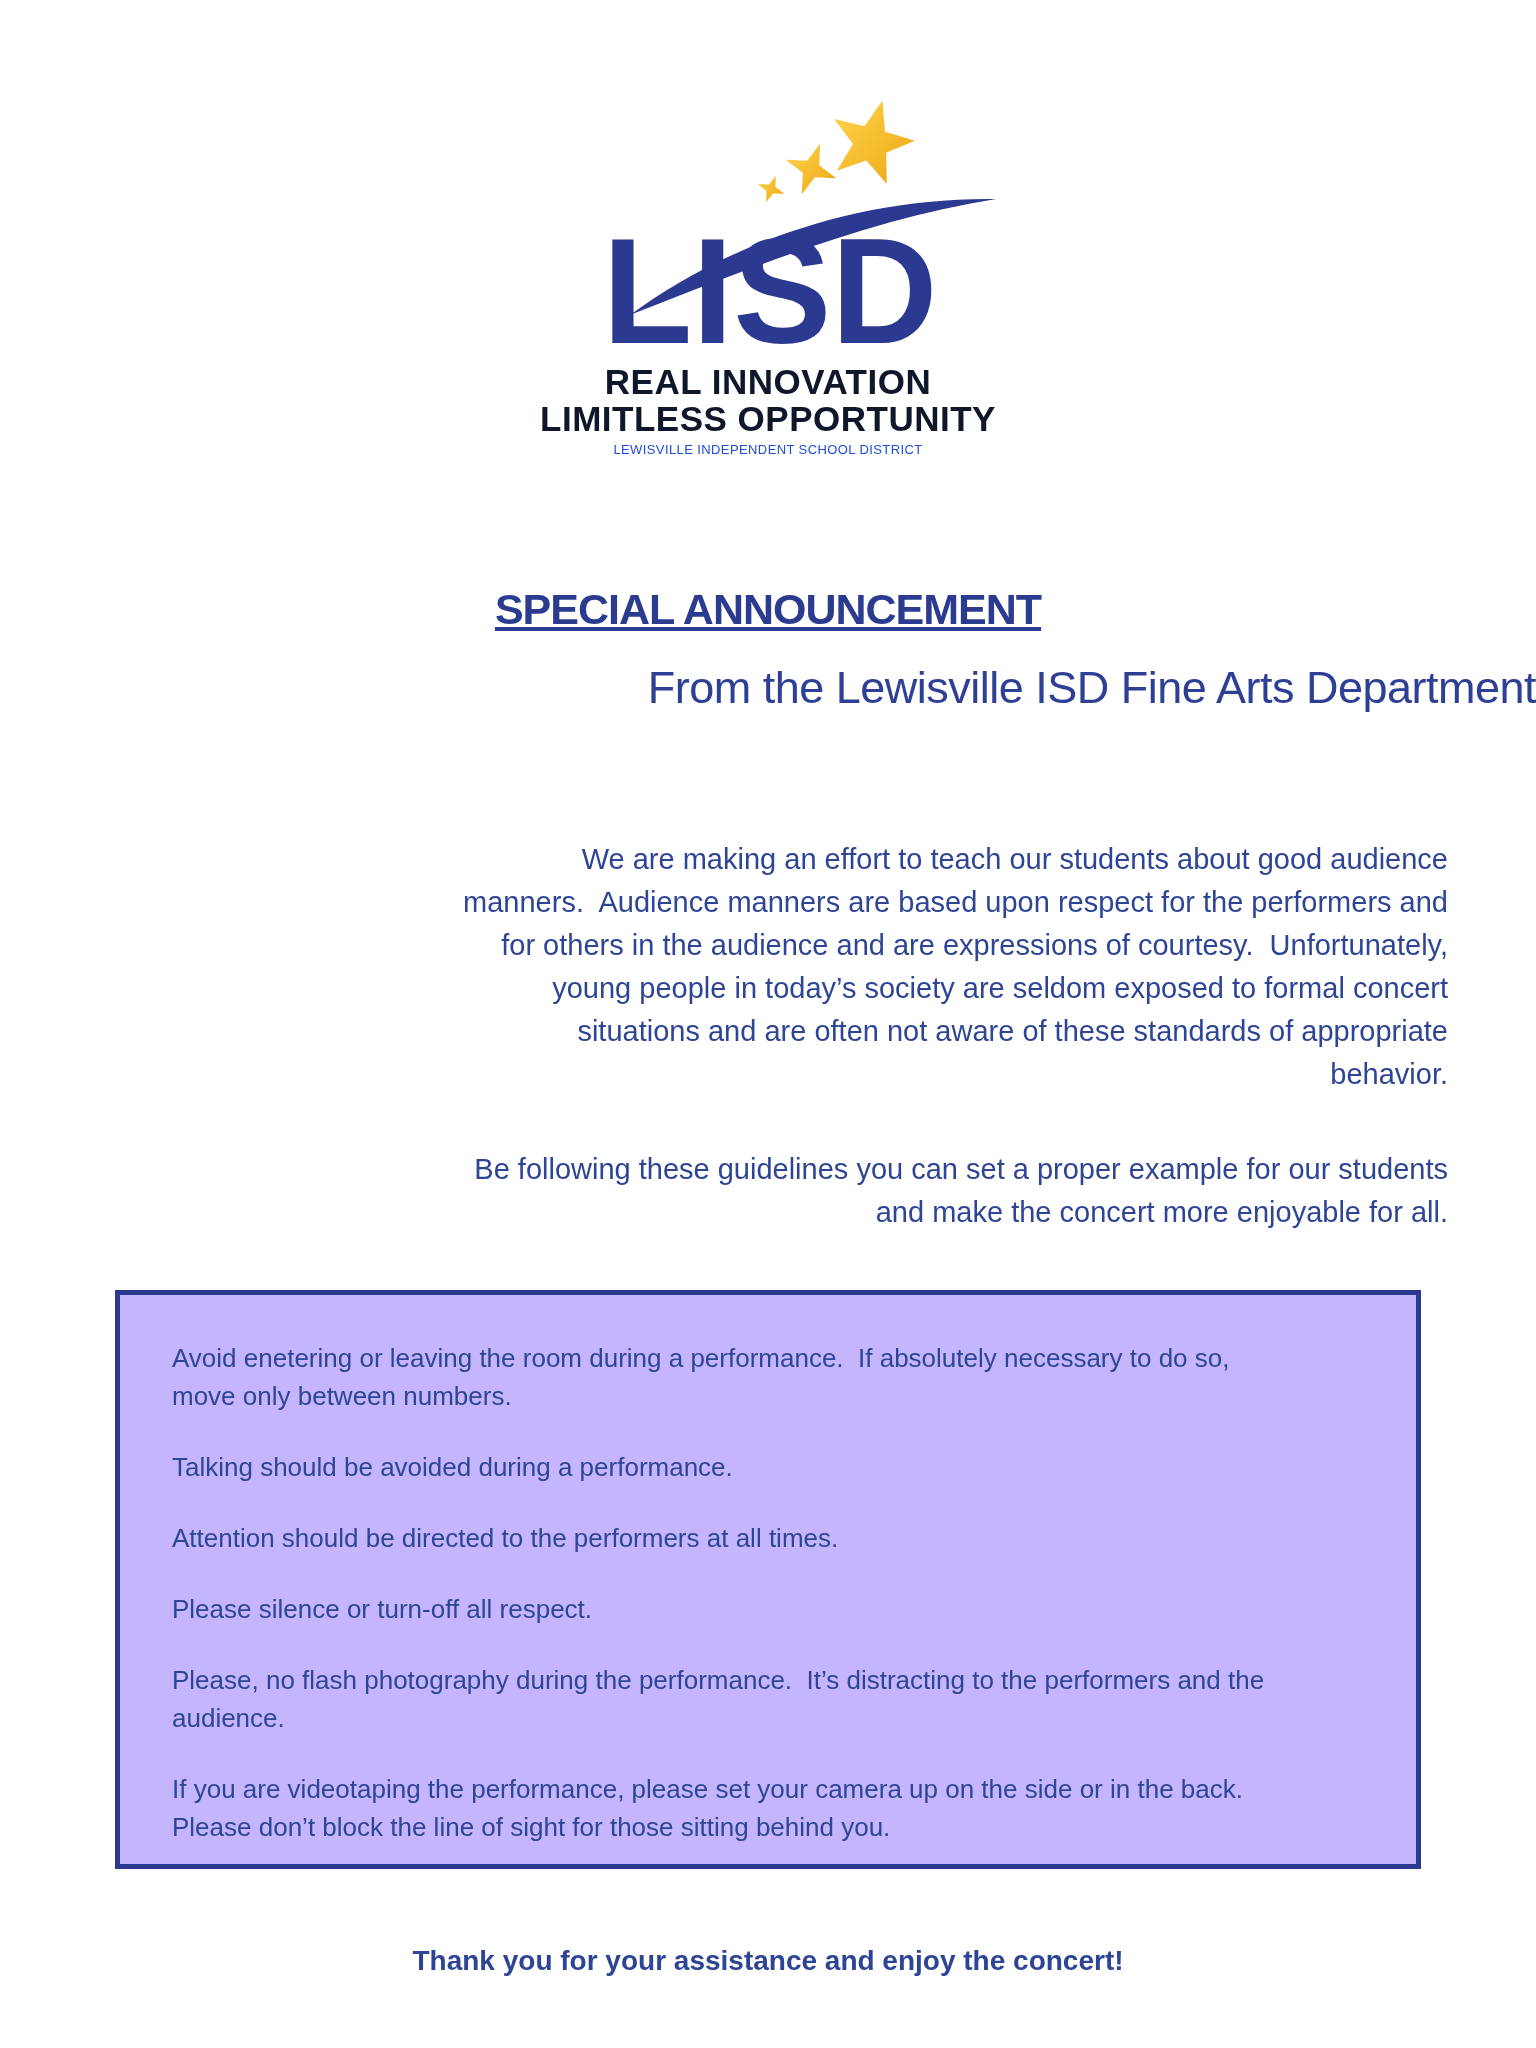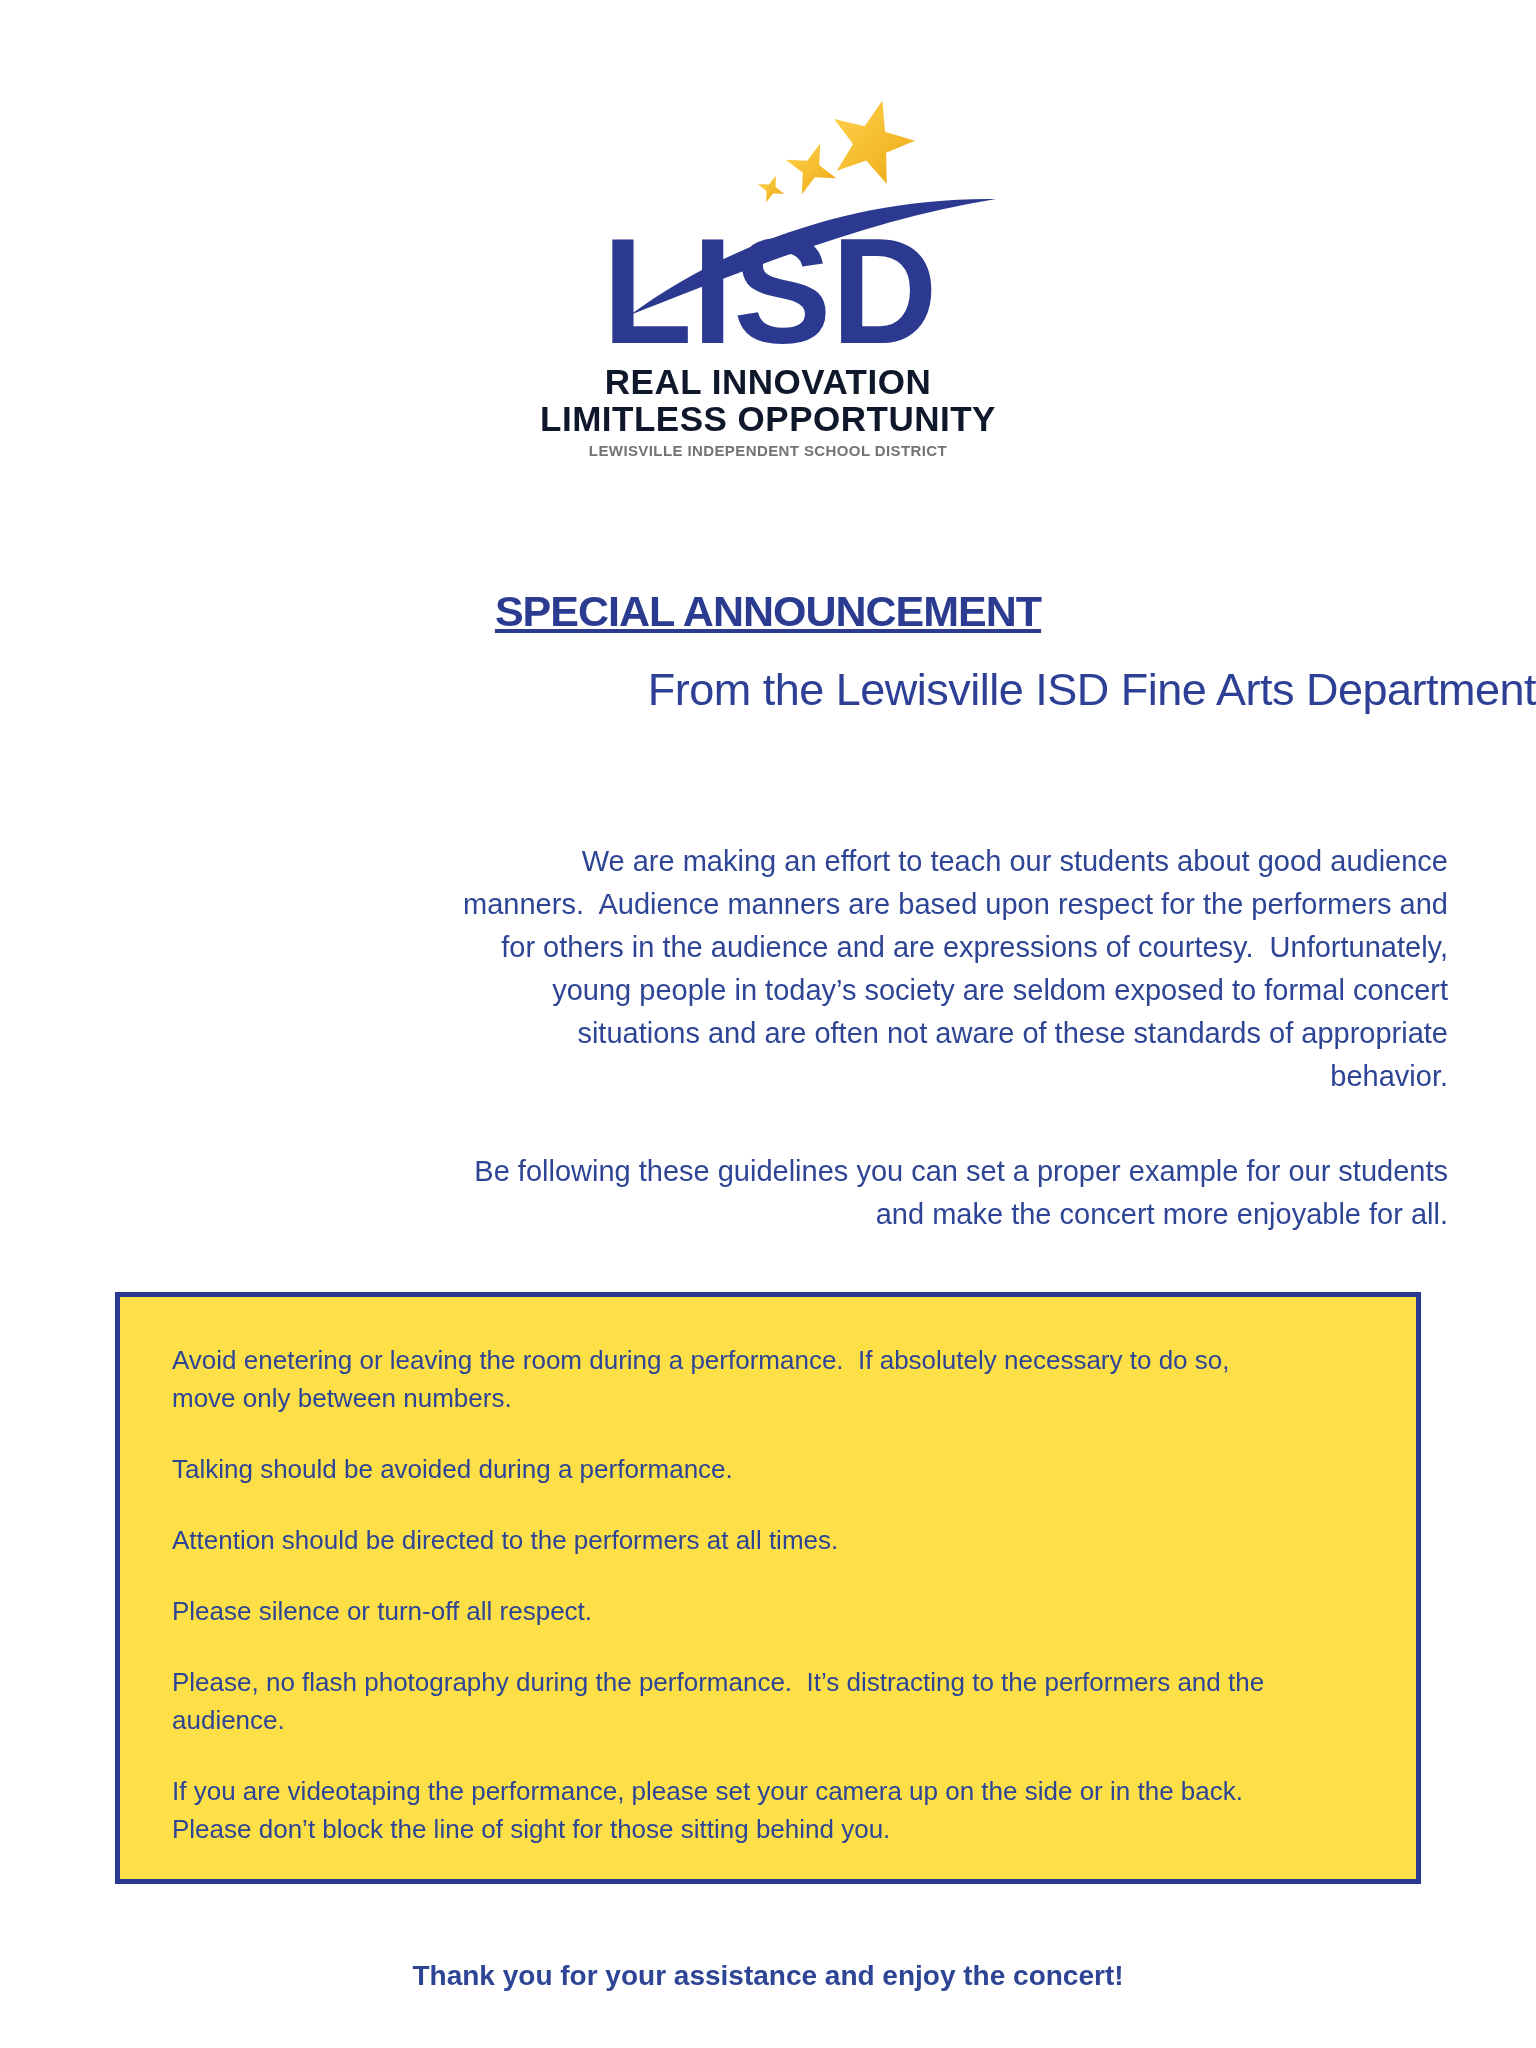--- a/index.html
+++ b/index.html
@@ -27,24 +27,24 @@
   }
   .logo-tagline {
     font-weight: bold;
     font-size: 35px;
     line-height: 37px;
     letter-spacing: 0.5px;
     color: #0f172a;
   }
   .logo-district {
     margin-top: 5px;
-    font-weight: bold;
-    font-size: 15px;
+    font-weight: normal;
+    font-size: 13px;
     letter-spacing: 0.4px;
-    color: #737373;
+    color: #1d4ed8;
   }
   
   .title {
     margin-top: 128px;
     text-align: center;
     font-size: 43px;
     font-weight: bold;
     letter-spacing: -1px;
     color: #2b3c90;
     text-decoration: underline;
@@ -67,22 +67,22 @@
     color: #2e4596;
     white-space: pre-wrap;
     text-align: right;
   }
   .intro p + p { margin-top: 52px; }
   
   .guidelines-box {
     margin: 56px auto 0 auto;
     width: 1306px;
     border: 5px solid #2b3990;
-    padding: 44px 48px 31px 52px;
-    background: #fde047;
+    padding: 44px 48px 18px 52px;
+    background: #c4b5fd;
   }
   .guideline {
     font-size: 26px;
     line-height: 38px;
     color: #2e4596;
     white-space: pre-wrap;
     margin-bottom: 33px;
   }
   .guideline:last-child { margin-bottom: 0; }
   

